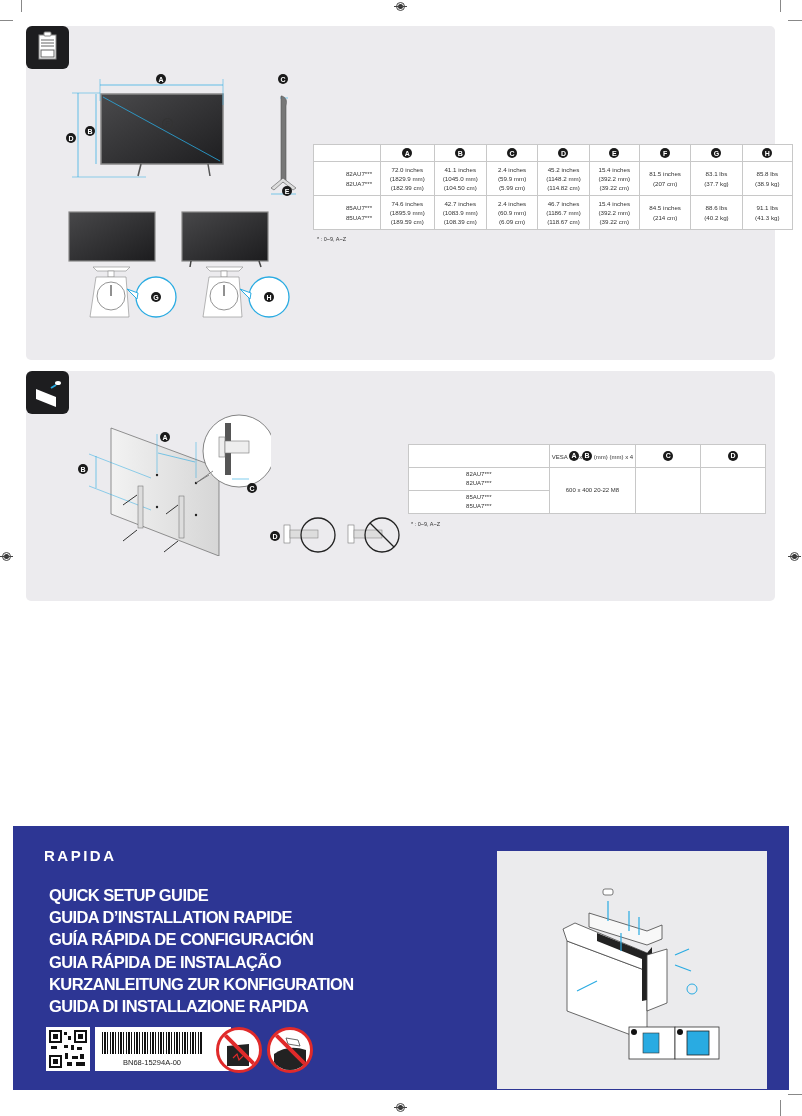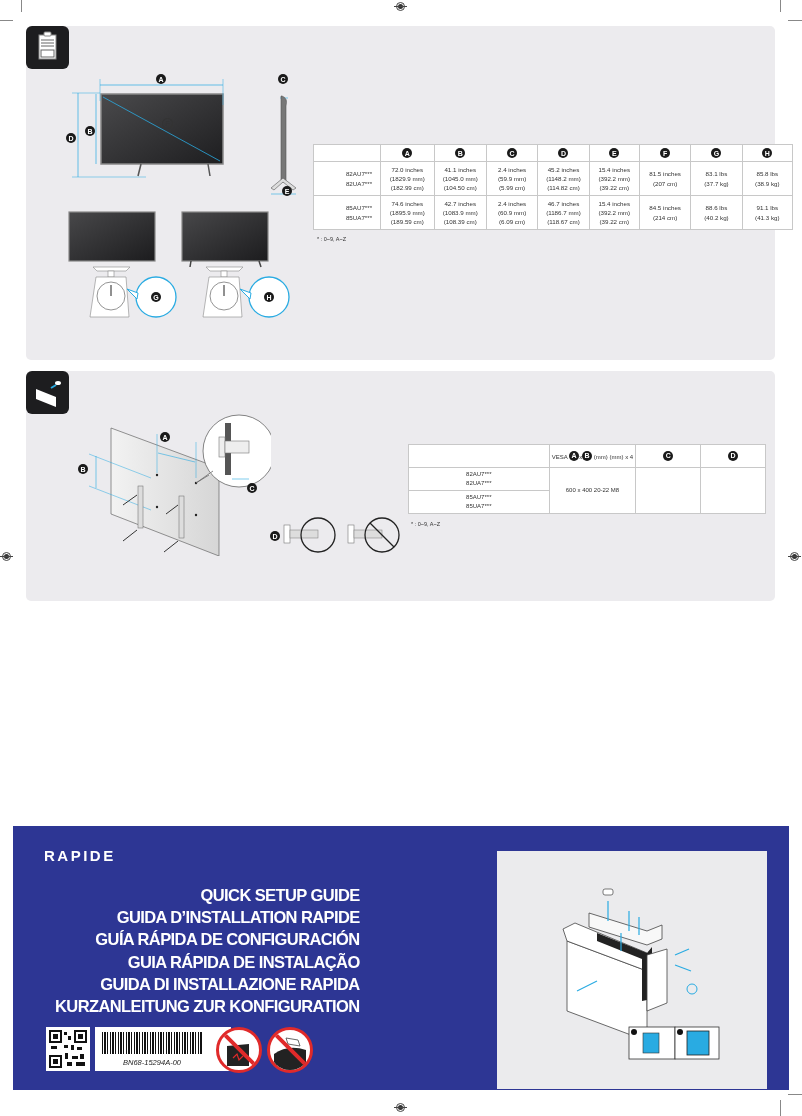--- a/index.html
+++ b/index.html
@@ -35,23 +35,23 @@
 
   
   .vesa-table { position: absolute; border-collapse: collapse; background: #fff; font-size: 6px; color: #333; border: 1px solid #333; }
   .vesa-table td, .vesa-table th { border: 1px solid #c8c8c8; text-align: center; vertical-align: middle; font-weight: normal; line-height: 1.5; }
   .vesa-table th { height: 23px; }
   .vesa-table td.model { height: 23px; }
 
   
   .footer { position: absolute; left: 13px; top: 826px; width: 776px; height: 264px; background: #2d3694; }
   .brand { position: absolute; left: 31px; top: 21px; color: #fff; font-size: 15px; font-weight: bold; letter-spacing: 2.5px; }
-  .titles { position: absolute; left: 42px; top: 58px; color: #fff; font-size: 16.5px; font-weight: bold; line-height: 22.2px; letter-spacing: -0.6px; text-align: right; }
+  .titles { position: absolute; left: 36px; top: 58px; color: #fff; font-size: 16.5px; font-weight: bold; line-height: 22.2px; letter-spacing: -0.6px; }
   .qr { position: absolute; left: 33px; top: 201px; width: 44px; height: 44px; background: #fff; }
-  .barcode { position: absolute; left: 82px; top: 201px; width: 136px; height: 44px; background: #fff; font-style: italic; }
+  .barcode { position: absolute; left: 82px; top: 201px; width: 136px; height: 44px; background: #fff; }
   .barcode-bars { position: absolute; left: 7px; top: 5px; width: 100px; height: 22px; background: repeating-linear-gradient(90deg, #111 0 1px, #fff 1px 2px, #111 2px 4px, #fff 4px 5px, #111 5px 6px, #fff 6px 8px); }
   .barcode-text { position: absolute; left: 0; top: 31px; width: 114px; text-align: center; font-size: 7.5px; color: #222; font-family: "Liberation Sans", sans-serif; }
   .warn { position: absolute; top: 201px; width: 46px; height: 46px; border-radius: 50%; border: 3px solid #e02a2a; background: #fff; overflow: hidden; }
   .warn::after { content: ""; position: absolute; left: -4px; top: 18px; width: 50px; height: 4px; background: #e02a2a; transform: rotate(45deg); }
   .illus-box { position: absolute; left: 484px; top: 25px; width: 270px; height: 238px; background: #ebebed; }
 </style>
 </head>
 <body>
 
 <div class="reg-mark" style="left:396px; top:2px;"></div>
@@ -352,28 +352,28 @@
             <div>85AU7***</div>
             <div>85UA7***</div>
           </td>
       </tr>
     </tbody>
   </table>
   <div class="note" style="left:385px; top:150px;">* : 0~9, A~Z</div>
 </section>
 
 <section class="footer">
-  <div class="brand">RAPIDE</div>
+  <div class="brand">RAPIDA</div>
   <div class="titles">
     <div>QUICK SETUP GUIDE</div>
     <div>GUIDA D’INSTALLATION RAPIDE</div>
     <div>GUÍA RÁPIDA DE CONFIGURACIÓN</div>
     <div>GUIA RÁPIDA DE INSTALAÇÃO</div>
+    <div>KURZANLEITUNG ZUR KONFIGURATION</div>
     <div>GUIDA DI INSTALLAZIONE RAPIDA</div>
-    <div>KURZANLEITUNG ZUR KONFIGURATION</div>
   </div>
 
   <div class="qr">
     <svg width="44" height="44" viewBox="0 0 44 44">
       <rect x="4" y="4" width="11" height="11" fill="none" stroke="#111" stroke-width="2"></rect>
         <rect x="7" y="7" width="5" height="5" fill="#111"></rect>
       <rect x="29" y="4" width="11" height="11" fill="none" stroke="#111" stroke-width="2"></rect>
         <rect x="32" y="7" width="5" height="5" fill="#111"></rect>
       <rect x="4" y="29" width="11" height="11" fill="none" stroke="#111" stroke-width="2"></rect>
         <rect x="7" y="32" width="5" height="5" fill="#111"></rect>

